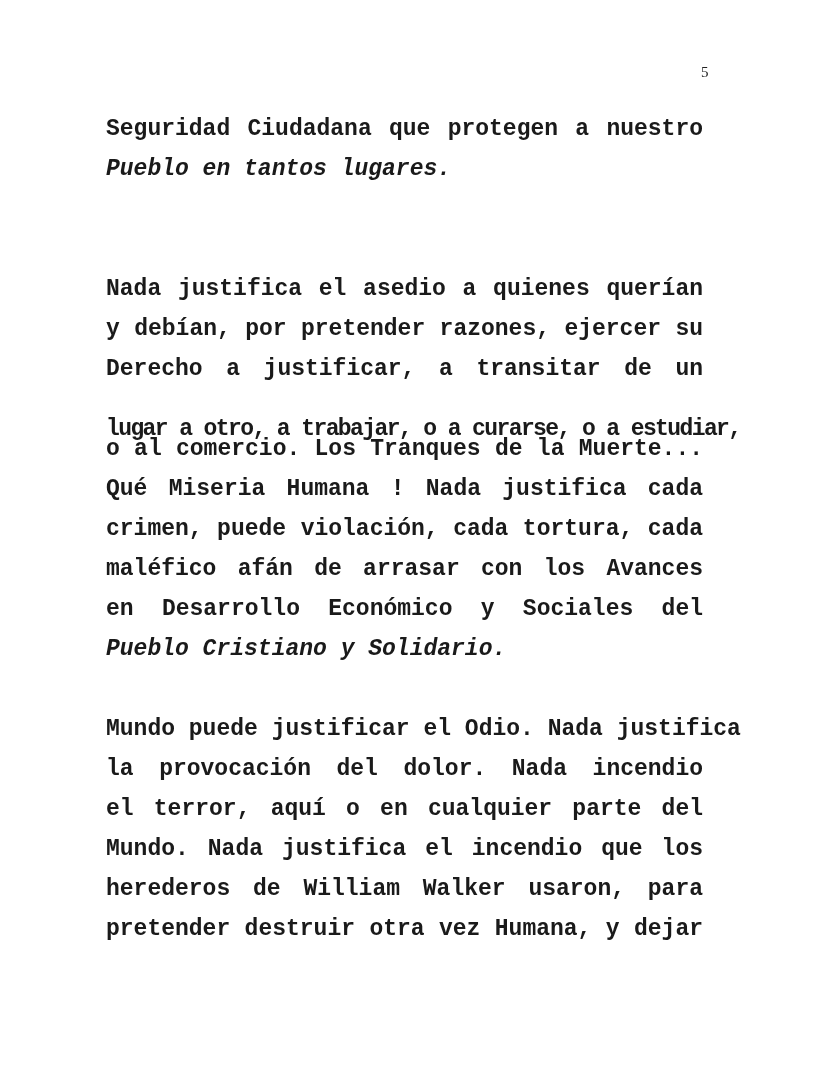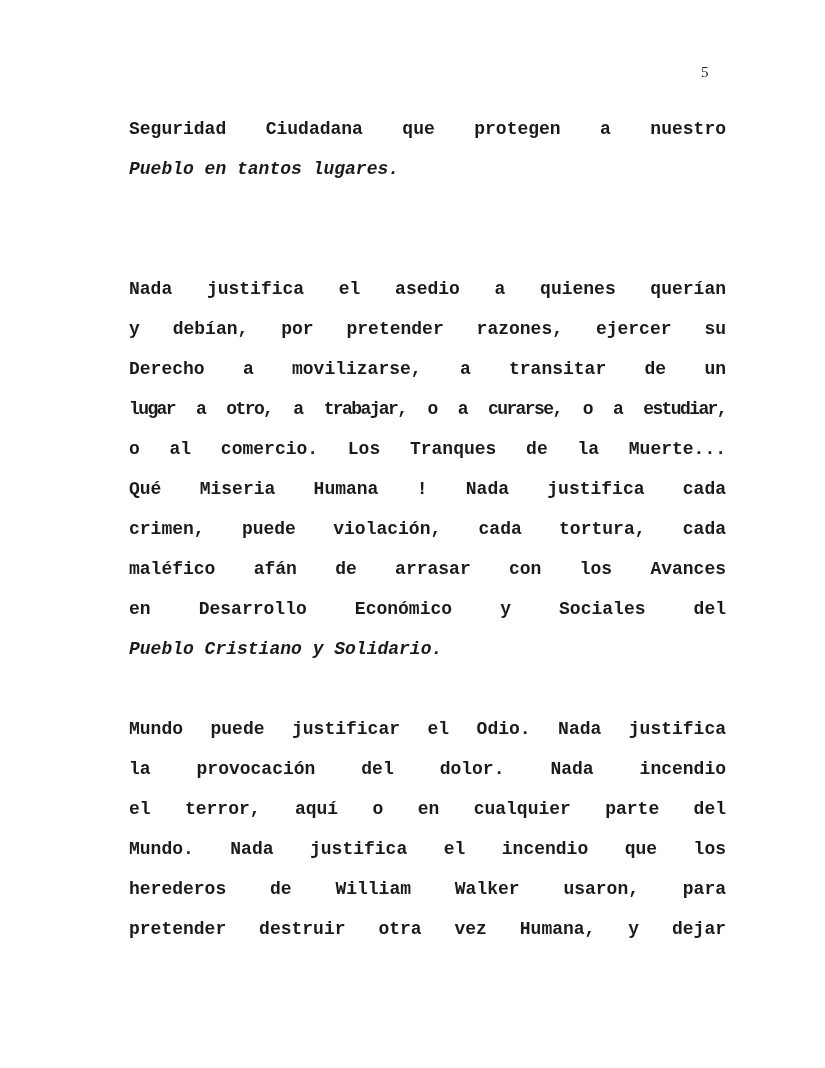--- a/index.html
+++ b/index.html
@@ -16,54 +16,55 @@
     .page-number {
       position: absolute;
       top: 64px;
       left: 701px;
       font-family: "Liberation Serif", serif;
       font-size: 15px;
       color: #222;
     }
     .line {
       position: absolute;
-      left: 129px;
+      left: 106px;
       width: 597px;
       font-family: "Liberation Mono", monospace;
       font-weight: bold;
-      font-size: 18px;
+      font-size: 23px;
       color: #1a1a1a;
       white-space: nowrap;
       text-align: justify;
       text-align-last: justify;
       line-height: 26px;
     }
     .line.last {
       text-align-last: left;
       font-style: italic;
     }
     .line.condensed {
       letter-spacing: -1.6px;
+      margin-top: 20px;
     }
   </style>
 </head>
 <body>
 
 <div>
   <div class="page-number">5</div>
 
   <div>
     <div class="line" style="top:116px">Seguridad Ciudadana que protegen a nuestro</div>
     <div class="line last" style="top:156px">Pueblo en tantos lugares.</div>
   </div>
 
   <div>
     <div class="line" style="top:276px">Nada justifica el asedio a quienes querían</div>
     <div class="line" style="top:316px">y debían, por pretender razones, ejercer su</div>
-    <div class="line" style="top:356px">Derecho a movilizarse, a transitar de un</div>
+    <div class="line" style="top:356px">Derecho a justificar, a transitar de un</div>
     <div class="line condensed" style="top:396px">lugar a otro, a trabajar, o a curarse, o a estudiar,</div>
     <div class="line" style="top:436px">o al comercio. Los Tranques de la Muerte...</div>
     <div class="line" style="top:476px">Qué Miseria Humana ! Nada justifica cada</div>
     <div class="line" style="top:516px">crimen, puede violación, cada tortura, cada</div>
     <div class="line" style="top:556px">maléfico afán de arrasar con los Avances</div>
     <div class="line" style="top:596px">en Desarrollo Económico y Sociales del</div>
     <div class="line last" style="top:636px">Pueblo Cristiano y Solidario.</div>
   </div>
 
   <div>

